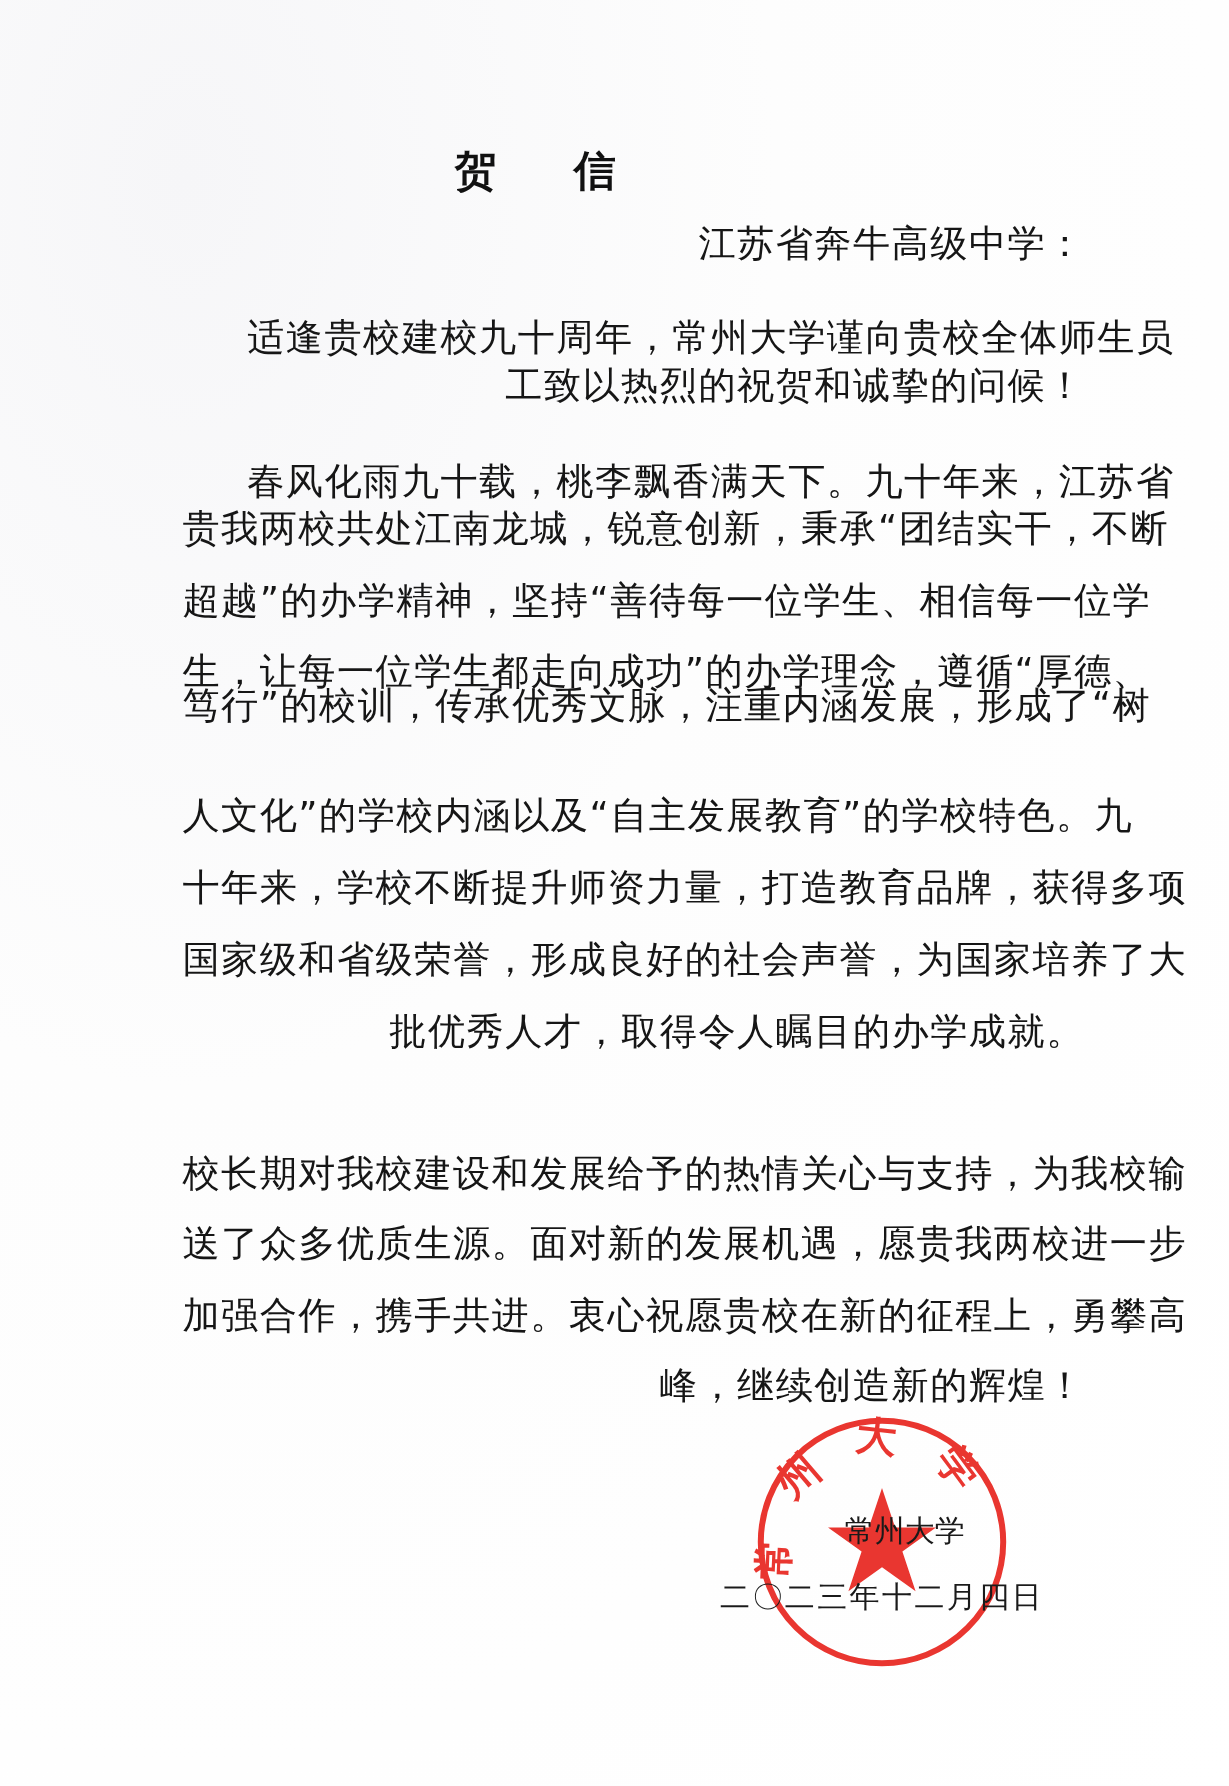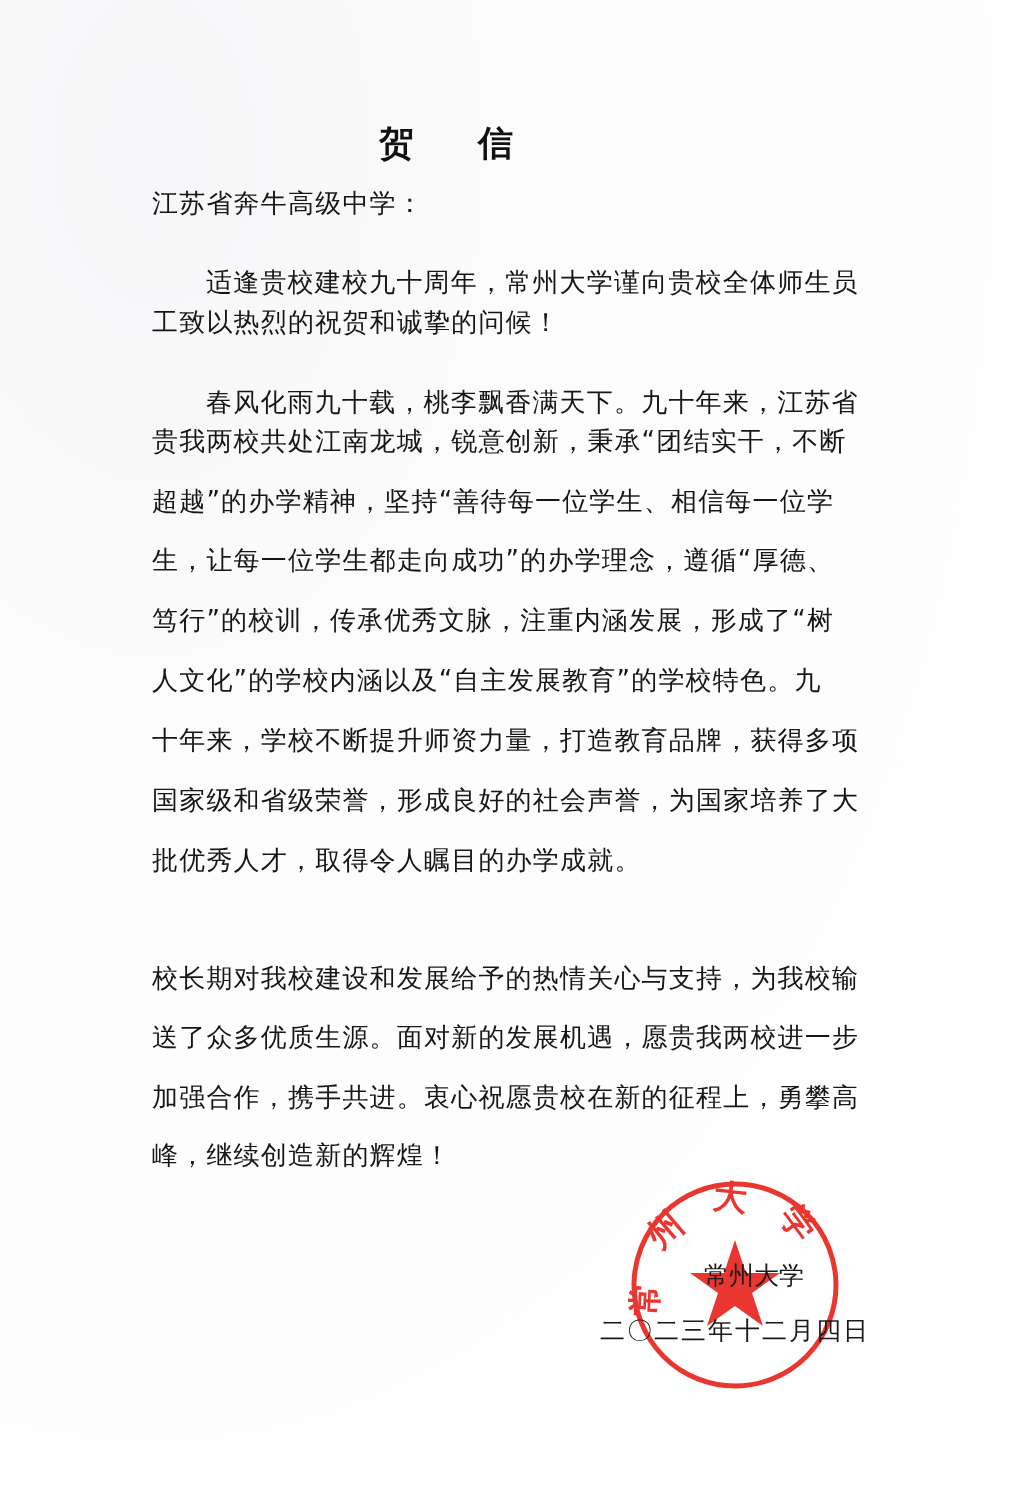--- a/index.html
+++ b/index.html
@@ -24,25 +24,26 @@
     font-size: 35px;
     letter-spacing: 26px;
     text-indent: 26px;
     line-height: 50px;
     color: #111;
   }
   .line {
     position: absolute;
     left: 152px;
     width: 752px;
-    font-size: 26px;
+    font-size: 31px;
     line-height: 40px;
     letter-spacing: 1.2px;
     white-space: nowrap;
     color: #161616;
+    text-align: right;
   }
   .indent { left: 206px; margin-top: 20px; }
   .sig {
     position: absolute;
     font-size: 25px;
     line-height: 36px;
     white-space: nowrap;
     color: #1a1a1a;
     z-index: 3;
   }
@@ -63,21 +64,21 @@
 
   <div class="line" style="top:183px">江苏省奔牛高级中学：</div>
 
   <div class="line indent" style="top:242px">适逢贵校建校九十周年，常州大学谨向贵校全体师生员</div>
   <div class="line" style="top:302px">工致以热烈的祝贺和诚挚的问候！</div>
 
   <div class="line indent" style="top:362px">春风化雨九十载，桃李飘香满天下。九十年来，江苏省</div>
   <div class="line" style="top:421px">贵我两校共处江南龙城，锐意创新，秉承“团结实干，不断</div>
   <div class="line" style="top:481px">超越”的办学精神，坚持“善待每一位学生、相信每一位学</div>
   <div class="line" style="top:540px">生，让每一位学生都走向成功”的办学理念，遵循“厚德、</div>
-  <div class="line" style="top:600px">笃行”的校训，传承优秀文脉，注重内涵发展，形成了“树</div>
+  <div class="line" style="top:568px">笃行”的校训，传承优秀文脉，注重内涵发展，形成了“树</div>
   <div class="line" style="top:660px">人文化”的学校内涵以及“自主发展教育”的学校特色。九</div>
   <div class="line" style="top:720px">十年来，学校不断提升师资力量，打造教育品牌，获得多项</div>
   <div class="line" style="top:780px">国家级和省级荣誉，形成良好的社会声誉，为国家培养了大</div>
   <div class="line" style="top:840px">批优秀人才，取得令人瞩目的办学成就。</div>
 
   <div class="line" style="top:958px">校长期对我校建设和发展给予的热情关心与支持，为我校输</div>
   <div class="line" style="top:1017px">送了众多优质生源。面对新的发展机遇，愿贵我两校进一步</div>
   <div class="line" style="top:1077px">加强合作，携手共进。衷心祝愿贵校在新的征程上，勇攀高</div>
   <div class="line" style="top:1135px">峰，继续创造新的辉煌！</div>
 

